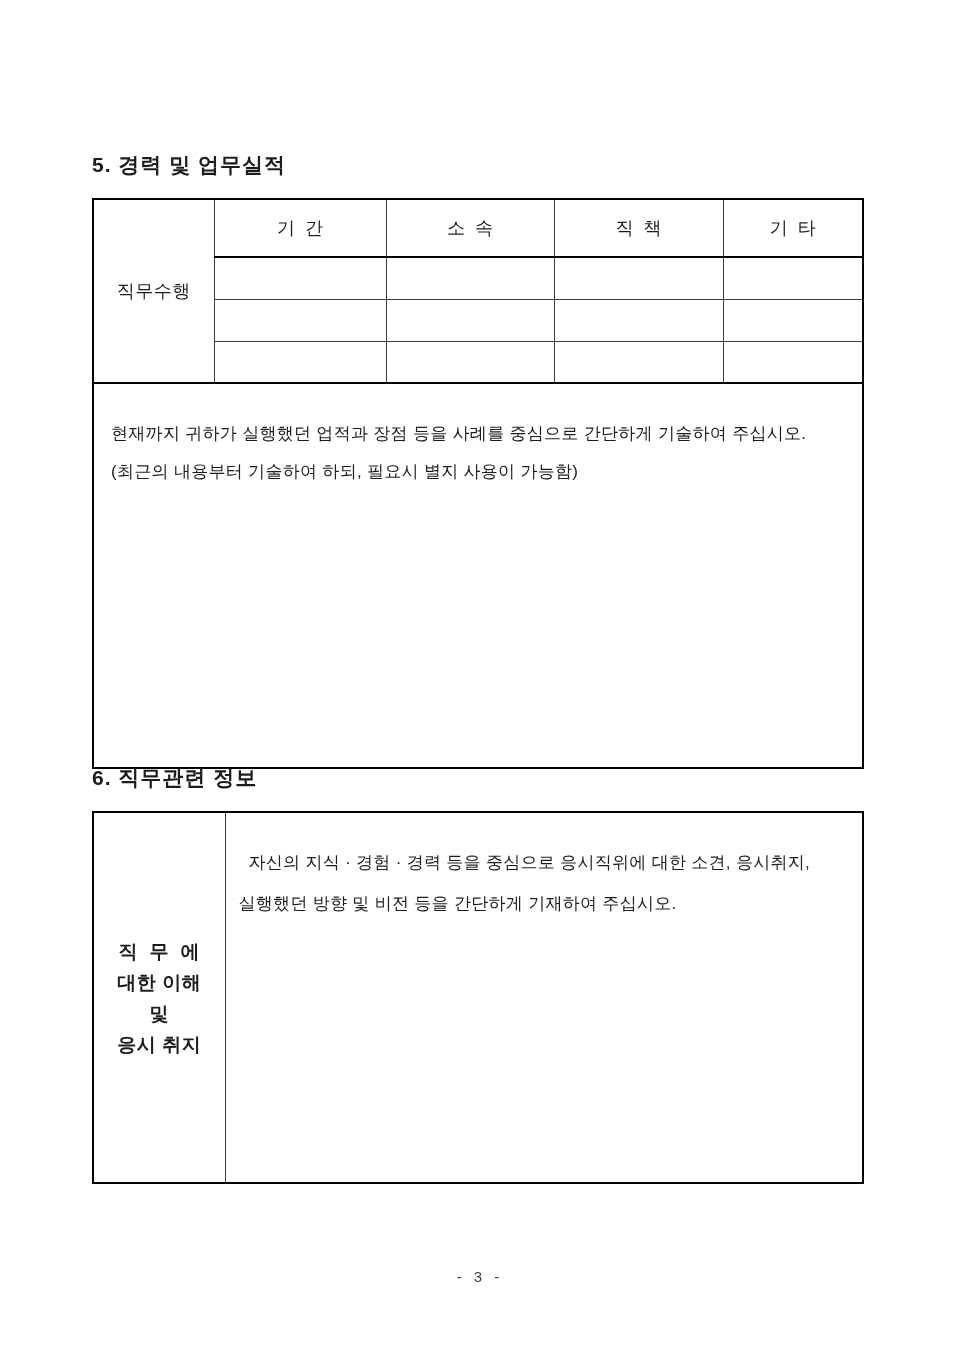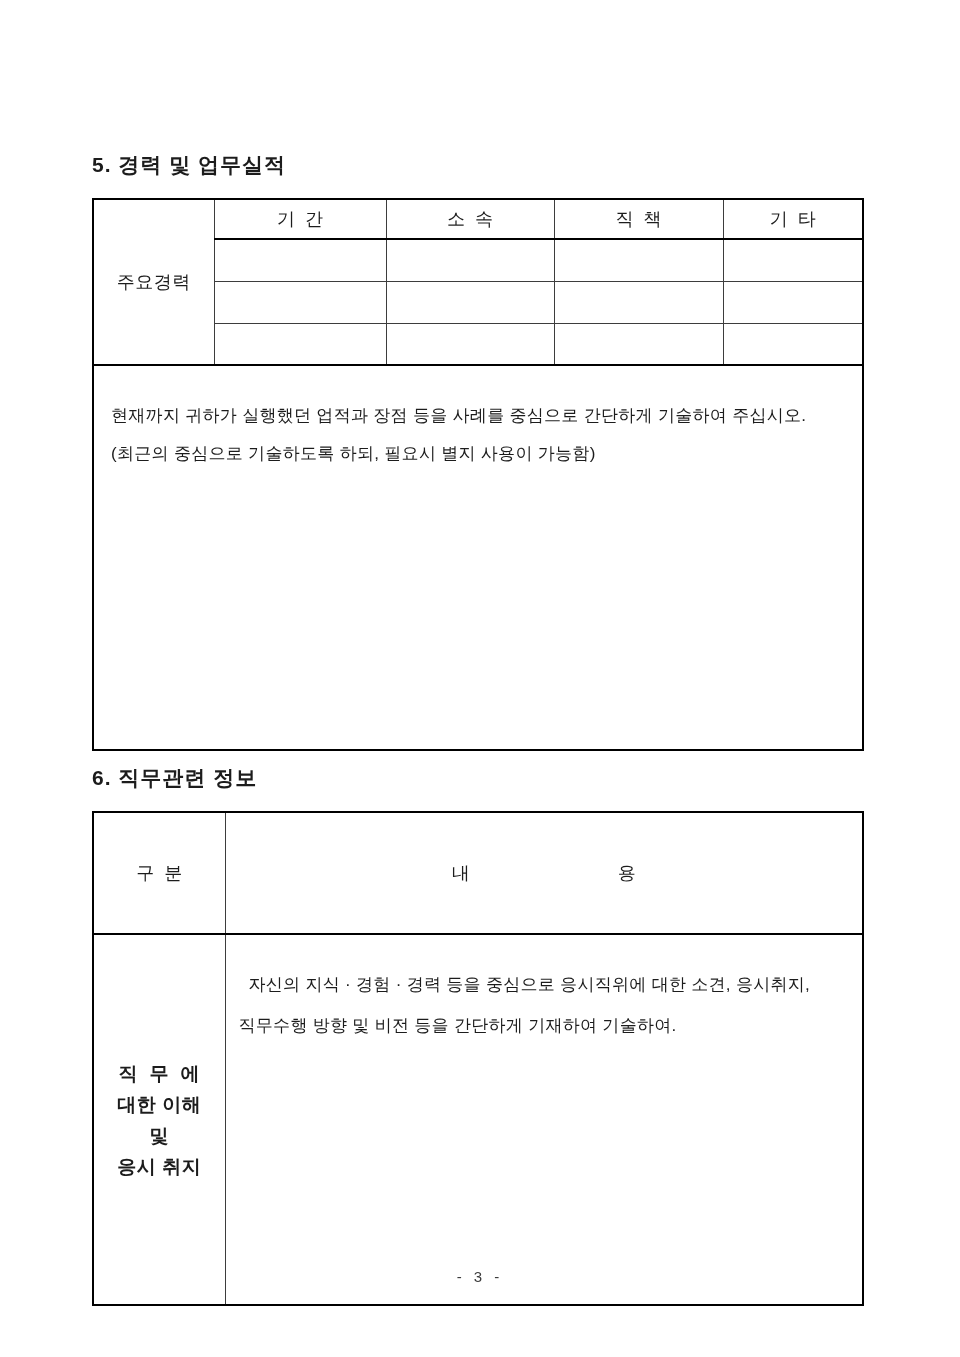--- a/index.html
+++ b/index.html
@@ -18,21 +18,21 @@
   }
   .t5 { top:151px; }
   .t6 { top:764px; }
 
   table.tbl {
     position:absolute; left:92px; width:770px;
     border-collapse:collapse; table-layout:fixed; background:#ffffff;
     border:2px solid #000000;
   }
   .tbl td {
-    border:1px solid #3d3d3d; padding:6px;
+    border:1px solid #3d3d3d; padding:16px;
     font-size:18px; text-align:center; vertical-align:middle; color:#1c1c1c;
   }
 
   
   .tbl5 { top:198px; }
   .tbl5 tr.hdr-row { height:40px; }
   .tbl5 tr.hdr-row td { border-bottom:2px solid #000; white-space:pre; }
   .tbl5 tr.grid-row { height:42px; }
   .tbl5 tr.grid-row.last td { border-bottom:2px solid #000; }
   .tbl5 td.rowlabel { font-size:18px; letter-spacing:0.5px; }
@@ -77,21 +77,21 @@
   <table class="tbl tbl5">
     <colgroup>
       <col style="width:121px">
         <col style="width:172px">
         <col style="width:168px">
         <col style="width:169px">
         <col style="width:140px">
     </colgroup>
     <tbody>
       <tr class="hdr-row">
-        <td class="rowlabel" rowspan="4">주요경력</td>
+        <td class="rowlabel" rowspan="4">직무수행</td>
         <td>기  간</td>
         <td>소  속</td>
         <td>직  책</td>
         <td>기  타</td>
       </tr>
       <tr class="grid-row">
         <td></td>
         <td></td>
         <td></td>
         <td></td>
@@ -104,53 +104,44 @@
       </tr>
       <tr class="grid-row last">
         <td></td>
         <td></td>
         <td></td>
         <td></td>
       </tr>
       <tr>
         <td class="notes" colspan="5">
           <p>현재까지 귀하가 실행했던 업적과 장점 등을 사례를 중심으로 간단하게 기술하여 주십시오.</p>
-          <p>(최근의 중심으로 기술하도록 하되, 필요시 별지 사용이 가능함)</p>
+          <p>(최근의 내용부터 기술하여 하되, 필요시 별지 사용이 가능함)</p>
         </td>
       </tr>
     </tbody>
   </table>
 
   <h2 class="sec-title t6">6. 직무관련 정보</h2>
 
   <table class="tbl tbl6">
     <colgroup>
       <col style="width:132px">
         <col style="width:638px">
     </colgroup>
     <tbody>
-      <tr class="hdr-row">
-        <td>구  분</td>
-        <td class="content-header">
-          <span class="spread">
-            <span>내</span>
-            <span>용</span>
-          </span>
-        </td>
-      </tr>
       <tr class="body-row">
         <td class="cat-cell">
           <div>직  무  에</div>
           <div>대한 이해</div>
           <div>및</div>
           <div>응시 취지</div>
         </td>
         <td class="content-cell">
           <p class="first">자신의 지식 · 경험 · 경력 등을 중심으로 응시직위에 대한 소견, 응시취지,</p>
-          <p>직무수행 방향 및 비전 등을 간단하게 기재하여 기술하여.</p>
+          <p>실행했던 방향 및 비전 등을 간단하게 기재하여 주십시오.</p>
         </td>
       </tr>
     </tbody>
   </table>
 
   <div class="pageno">- 3 -</div>
 
 </div>
 
 </body></html>

